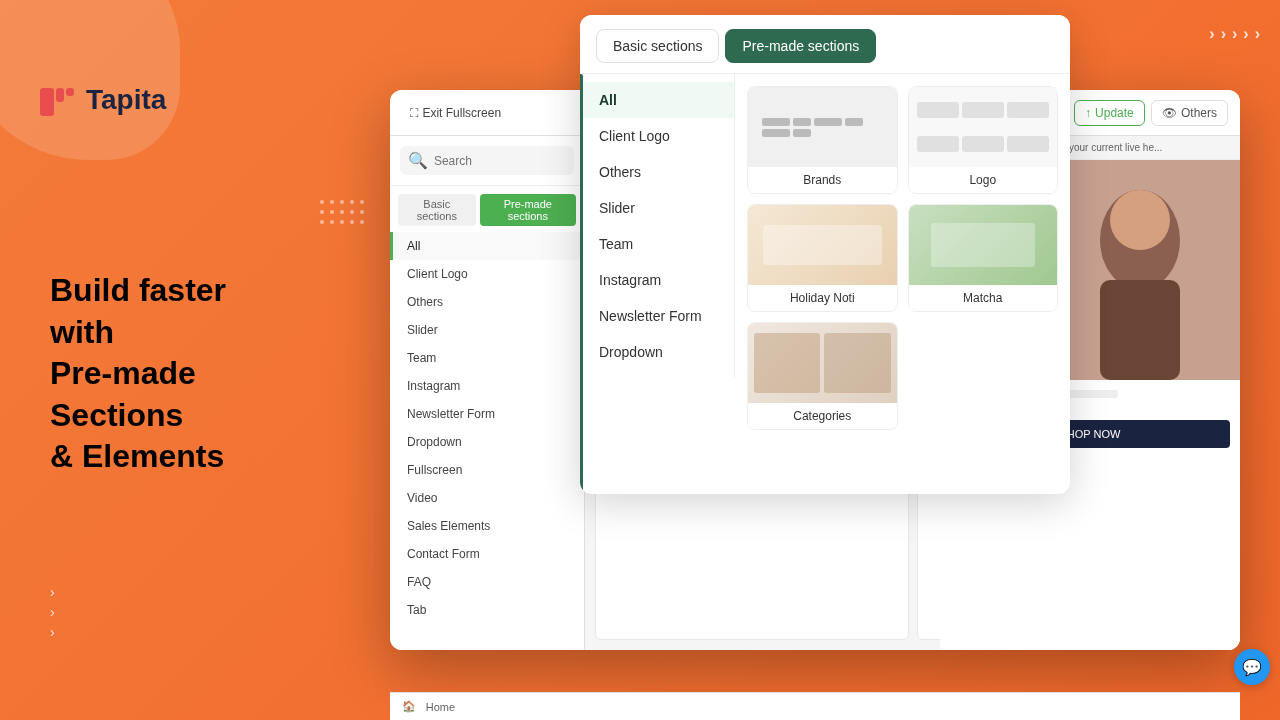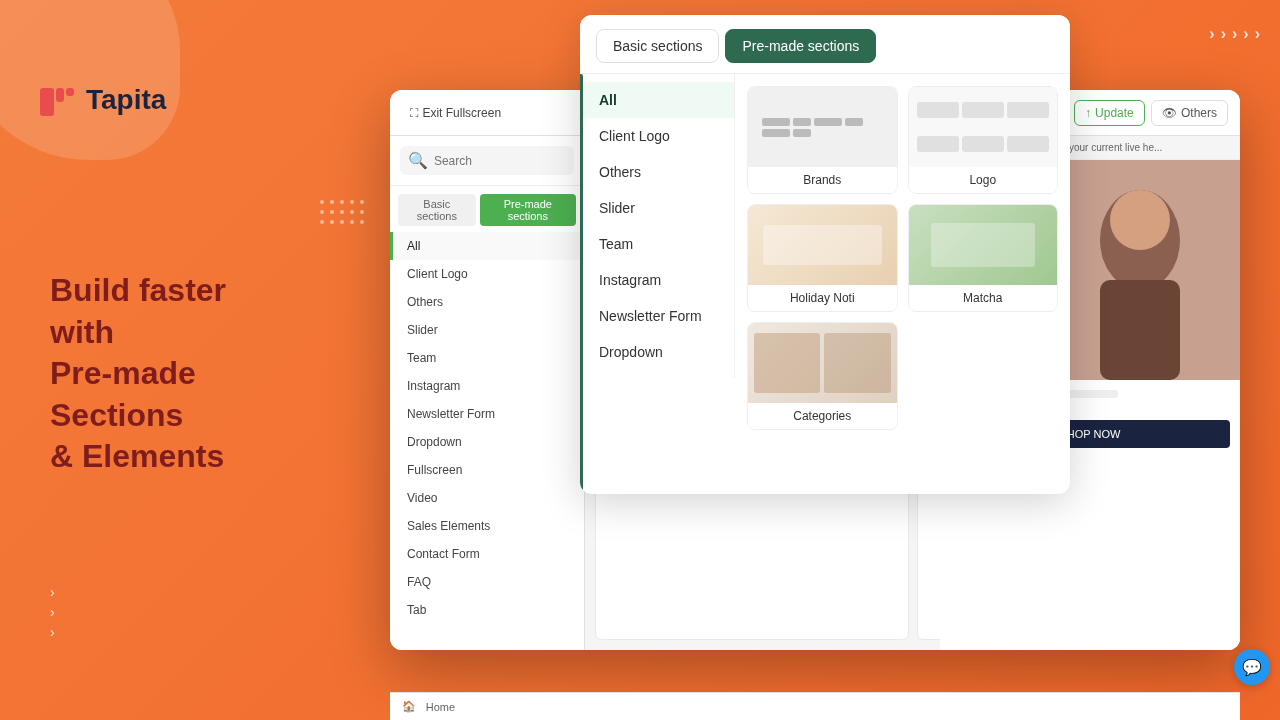--- a/index.html
+++ b/index.html
@@ -84,21 +84,21 @@
       top: 270px;
       width: 280px;
     }
     .hero-text h1 {
       font-size: 32px;
       font-weight: 800;
       color: #fff;
       line-height: 1.3;
     }
     .hero-text h1 span {
-      color: #7f1d1d;
+      color: #000000;
     }
 
     
     .chevrons {
       position: absolute;
       left: 50px;
       bottom: 80px;
       display: flex;
       flex-direction: column;
       gap: 4px;

